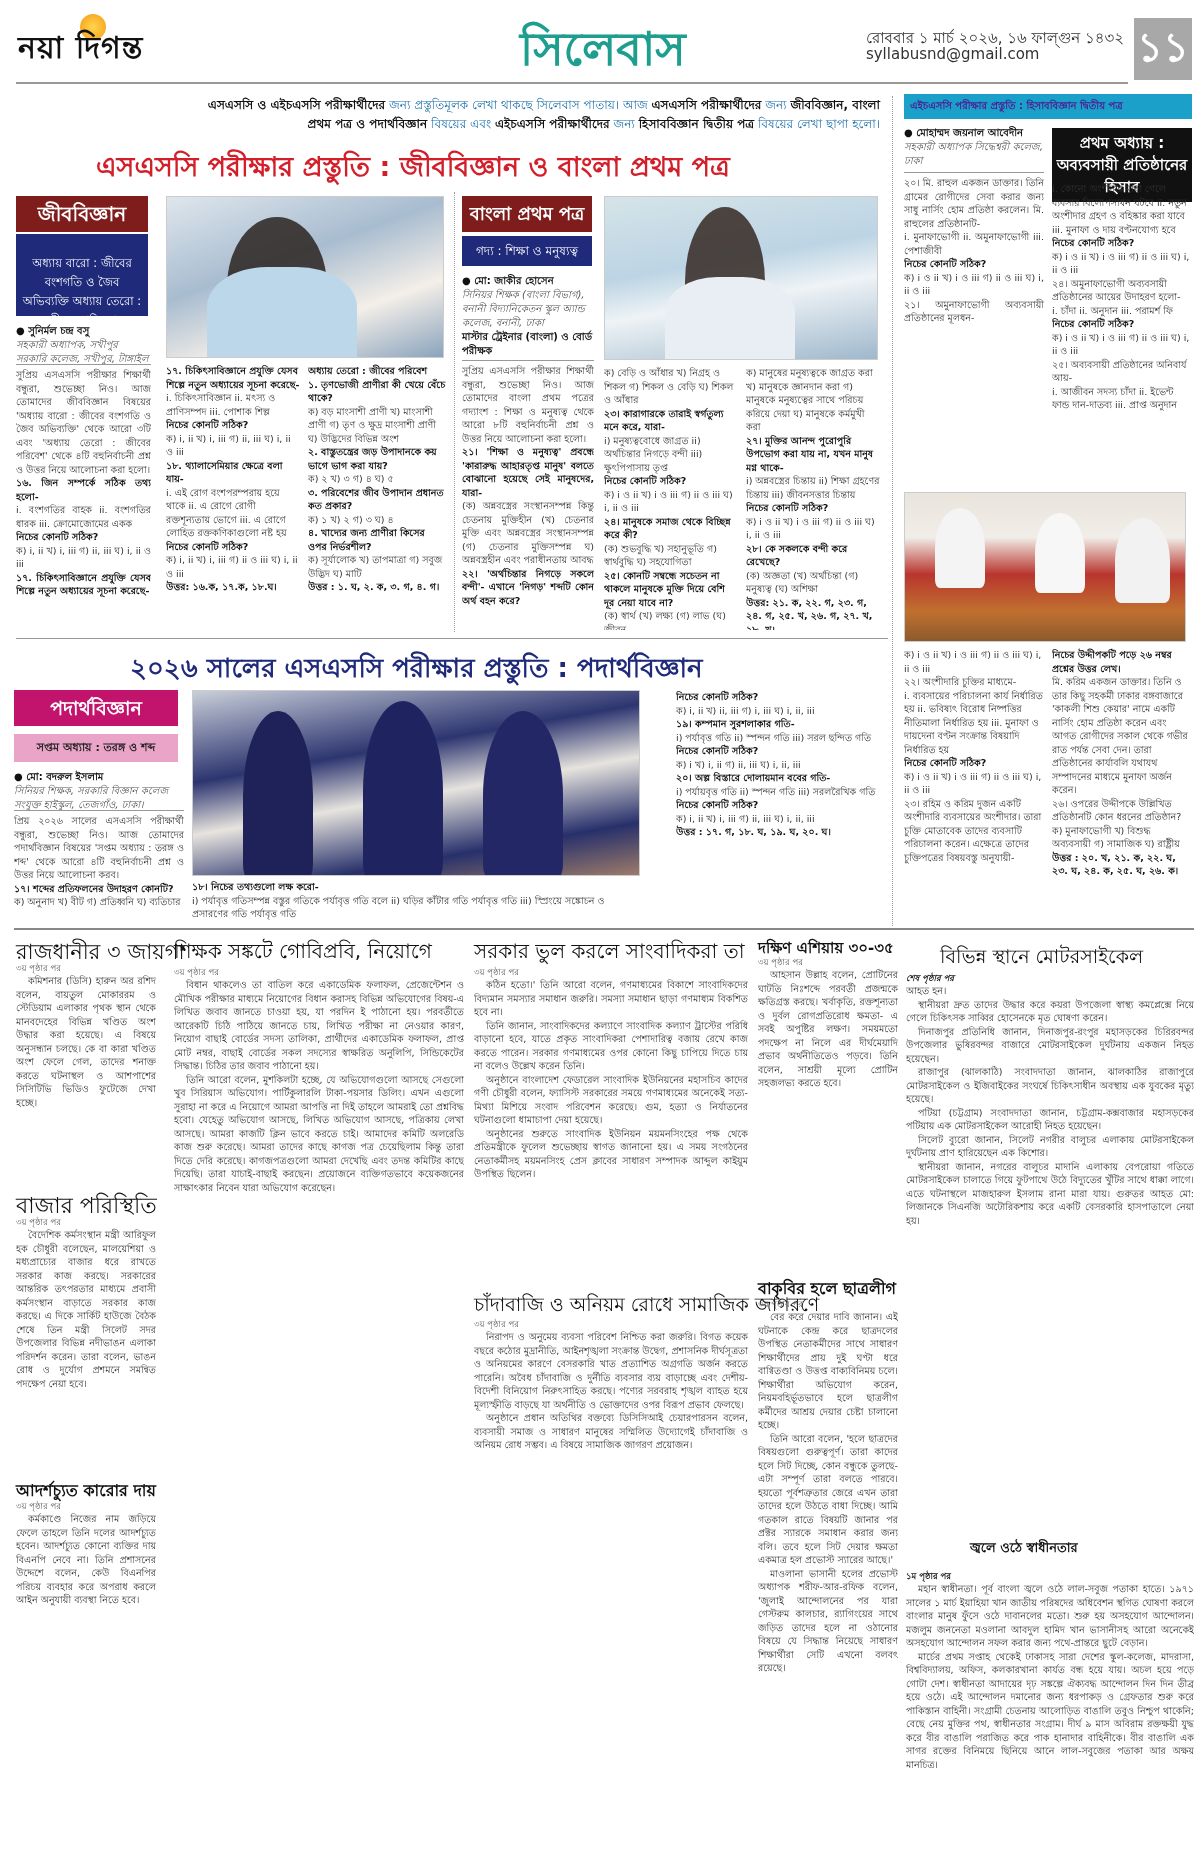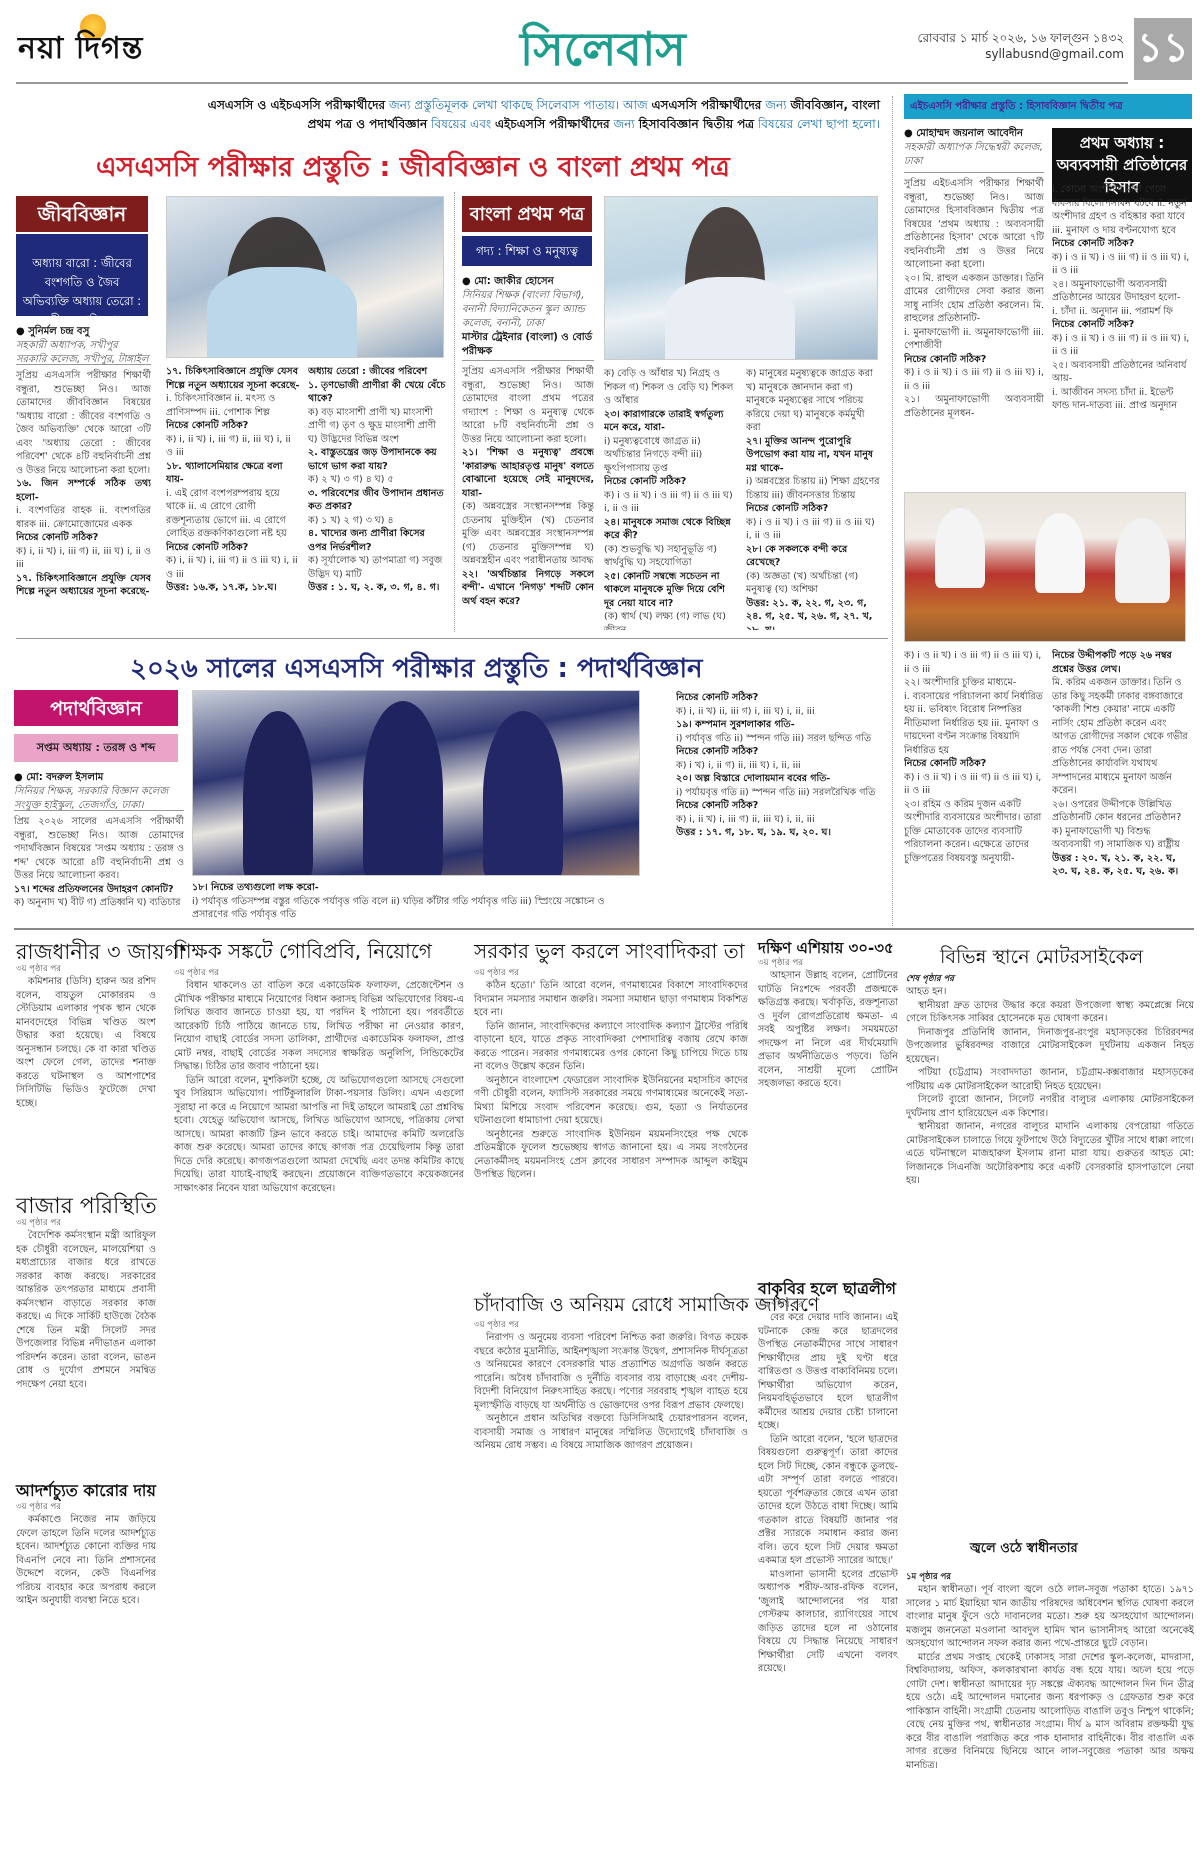--- a/index.html
+++ b/index.html
@@ -2,21 +2,21 @@
 <html><head>
 <meta charset="utf-8">
 <style>
 *{box-sizing:border-box;margin:0;padding:0}
 body{width:1200px;height:1868px;background:#fff;font-family:"DejaVu Sans",sans-serif;color:#222;overflow:hidden;position:relative}
 .abs{position:absolute}
 .masthead{left:0;top:0;width:1200px;height:82px}
 .logo-left{left:18px;top:24px;font-size:30px;font-weight:bold;color:#111;letter-spacing:1px}
 .logo-sun{position:absolute;left:62px;top:-10px;width:26px;height:26px;border-radius:50%;background:radial-gradient(circle,#ffd54a,#f59b1a);z-index:-1}
 .logo-center{left:520px;top:14px;font-size:46px;font-weight:bold;color:#1d9e8e;font-family:"DejaVu Serif",serif}
-.dateline{right:76px;top:30px;font-size:12px;text-align:right;color:#333;line-height:16px}
+.dateline{right:76px;top:30px;font-size:15px;color:#333;line-height:16px}
 .page-num{right:8px;top:18px;width:58px;height:62px;background:#a8a8a8;color:#fff;font-size:40px;font-weight:bold;display:flex;align-items:center;justify-content:center}
 .rule{height:2px;background:#999}
 .intro{left:40px;top:96px;width:840px;font-size:12px;text-align:right;line-height:19px;color:#333}
 .intro b{color:#111}
 .intro .c{color:#1c6fa8}
 .big-head{font-weight:bold;color:#d21f2a;white-space:nowrap}
 .section-box{color:#fff;text-align:center;font-weight:bold}
 .pink{background:#7f1d1d}
 .navy{background:#1f2a7a}
 .col-text{font-size:9.5px;line-height:13.5px;color:#333;overflow:hidden}
@@ -160,21 +160,20 @@
 
 <div class="abs hsa-banner" style="left:904px;top:94px;width:288px">এইচএসসি পরীক্ষার প্রস্তুতি : হিসাববিজ্ঞান দ্বিতীয় পত্র</div>
 <div class="abs author" style="left:904px;top:126px;width:140px">
   <div class="n">● মোহাম্মদ জয়নাল আবেদীন</div>
   <div class="r">সহকারী অধ্যাপক সিদ্ধেশ্বরী কলেজ, ঢাকা</div>
 </div>
 <div class="abs" style="left:904px;top:172px;width:140px;height:1px;background:#999"></div>
 <div class="abs black-box" style="left:1052px;top:128px;width:140px">প্রথম অধ্যায় : অব্যবসায়ী প্রতিষ্ঠানের হিসাব</div>
 
 <div class="abs col-text" style="left:904px;top:176px;width:140px;height:300px;text-align:justify">
-  <div>সুপ্রিয় এইচএসসি পরীক্ষার শিক্ষার্থী বন্ধুরা, শুভেচ্ছা নিও। আজ তোমাদের হিসাববিজ্ঞান দ্বিতীয় পত্র বিষয়ের 'প্রথম অধ্যায় : অব্যবসায়ী প্রতিষ্ঠানের হিসাব' থেকে আরো ৭টি বহুনির্বাচনী প্রশ্ন ও উত্তর নিয়ে আলোচনা করা হলো।</div>
   <div>২০। মি. রাহুল একজন ডাক্তার। তিনি গ্রামের রোগীদের সেবা করার জন্য সাধু নার্সিং হোম প্রতিষ্ঠা করলেন। মি. রাহুলের প্রতিষ্ঠানটি-</div>
   <div>i. মুনাফাভোগী  ii. অমুনাফাভোগী  iii. পেশাজীবী</div>
   <div class="q">নিচের কোনটি সঠিক?</div>
   <div>ক) i ও ii  খ) i ও iii  গ) ii ও iii  ঘ) i, ii ও iii</div>
   <div>২১। অমুনাফাভোগী অব্যবসায়ী প্রতিষ্ঠানের মূলধন-</div>
 </div>
 <div class="abs col-text" style="left:1052px;top:182px;width:140px;height:296px">
   <div>i. কোনো অংশীদার মারা গেলে ব্যবসার বিলোপসাধন ঘটবে  ii. নতুন অংশীদার গ্রহণ ও বহিষ্কার করা যাবে  iii. মুনাফা ও দায় বণ্টনযোগ্য হবে</div>
   <div class="q">নিচের কোনটি সঠিক?</div>
   <div>ক) i ও ii  খ) i ও iii  গ) ii ও iii  ঘ) i, ii ও iii</div>
@@ -299,20 +298,21 @@
   <p>তিনি আরো বলেন, 'হলে ছাত্রদের বিষয়গুলো গুরুত্বপূর্ণ। তারা কাদের হলে সিট দিচ্ছে, কোন বন্ধুকে তুলছে- এটা সম্পূর্ণ তারা বলতে পারবে। হয়তো পূর্বশত্রুতার জেরে এখন তারা তাদের হলে উঠতে বাধা দিচ্ছে। আমি গতকাল রাতে বিষয়টি জানার পর প্রক্টর স্যারকে সমাধান করার জন্য বলি। তবে হলে সিট দেয়ার ক্ষমতা একমাত্র হল প্রভোস্ট স্যারের আছে।'</p>
   <p>মাওলানা ভাসানী হলের প্রভোস্ট অধ্যাপক শরীফ-আর-রফিক বলেন, 'জুলাই আন্দোলনের পর যারা গেস্টরুম কালচার, র‍্যাগিংয়ের সাথে জড়িত তাদের হলে না ওঠানোর বিষয়ে যে সিদ্ধান্ত নিয়েছে সাধারণ শিক্ষার্থীরা সেটি এখনো বলবৎ রয়েছে।</p>
 </div>
 
 <div class="abs news-h" style="left:940px;top:942px;font-size:19px">বিভিন্ন স্থানে মোটরসাইকেল</div>
 <div class="abs cont" style="left:906px;top:972px;font-weight:bold;font-style:italic;color:#222">শেষ পৃষ্ঠার পর</div>
 <div class="abs news-text" style="left:906px;top:984px;width:288px;height:548px">
   <div>আহত হন।</div>
   <p>স্থানীয়রা দ্রুত তাদের উদ্ধার করে কয়রা উপজেলা স্বাস্থ্য কমপ্লেক্সে নিয়ে গেলে চিকিৎসক সাব্বির হোসেনকে মৃত ঘোষণা করেন।</p>
   <p>দিনাজপুর প্রতিনিধি জানান, দিনাজপুর-রংপুর মহাসড়কের চিরিরবন্দর উপজেলার ভুষিরবন্দর বাজারে মোটরসাইকেল দুর্ঘটনায় একজন নিহত হয়েছেন।</p>
+  <p>রাজাপুর (ঝালকাঠি) সংবাদদাতা জানান, ঝালকাঠির রাজাপুরে মোটরসাইকেল ও ইজিবাইকের সংঘর্ষে চিকিৎসাধীন অবস্থায় এক যুবকের মৃত্যু হয়েছে।</p>
   <p>পটিয়া (চট্টগ্রাম) সংবাদদাতা জানান, চট্টগ্রাম-কক্সবাজার মহাসড়কের পটিয়ায় এক মোটরসাইকেল আরোহী নিহত হয়েছেন।</p>
   <p>সিলেট ব্যুরো জানান, সিলেট নগরীর বালুচর এলাকায় মোটরসাইকেল দুর্ঘটনায় প্রাণ হারিয়েছেন এক কিশোর।</p>
   <p>স্থানীয়রা জানান, নগরের বালুচর মাদানি এলাকায় বেপরোয়া গতিতে মোটরসাইকেল চালাতে গিয়ে ফুটপাথে উঠে বিদ্যুতের খুঁটির সাথে ধাক্কা লাগে। এতে ঘটনাস্থলে মাজহারুল ইসলাম রানা মারা যায়। গুরুতর আহত মো: লিজানকে সিএনজি অটোরিকশায় করে একটি বেসরকারি হাসপাতালে নেয়া হয়।</p>
 </div>
 <div class="abs news-h" style="left:970px;top:1538px;font-size:13px;font-weight:bold">জ্বলে ওঠে স্বাধীনতার</div>
 <div class="abs cont" style="left:906px;top:1570px;font-weight:bold;color:#222">১ম পৃষ্ঠার পর</div>
 <div class="abs news-text" style="left:906px;top:1582px;width:288px;height:280px">
   <p>মহান স্বাধীনতা। পূর্ব বাংলা জ্বলে ওঠে লাল-সবুজ পতাকা হাতে। ১৯৭১ সালের ১ মার্চ ইয়াহিয়া খান জাতীয় পরিষদের অধিবেশন স্থগিত ঘোষণা করলে বাংলার মানুষ ফুঁসে ওঠে দাবানলের মতো। শুরু হয় অসহযোগ আন্দোলন। মজলুম জননেতা মওলানা আবদুল হামিদ খান ভাসানীসহ আরো অনেকেই অসহযোগ আন্দোলন সফল করার জন্য পথে-প্রান্তরে ছুটে বেড়ান।</p>
   <p>মার্চের প্রথম সপ্তাহ থেকেই ঢাকাসহ সারা দেশের স্কুল-কলেজ, মাদরাসা, বিশ্ববিদ্যালয়, অফিস, কলকারখানা কার্যত বন্ধ হয়ে যায়। অচল হয়ে পড়ে গোটা দেশ। স্বাধীনতা আদায়ের দৃঢ় সঙ্কল্পে ঐক্যবদ্ধ আন্দোলন দিন দিন তীব্র হয়ে ওঠে। এই আন্দোলন দমানোর জন্য ধরপাকড় ও গ্রেফতার শুরু করে পাকিস্তান বাহিনী। সংগ্রামী চেতনায় আলোড়িত বাঙালি তবুও নিশ্চুপ থাকেনি; বেছে নেয় মুক্তির পথ, স্বাধীনতার সংগ্রাম। দীর্ঘ ৯ মাস অবিরাম রক্তক্ষয়ী যুদ্ধ করে বীর বাঙালি পরাজিত করে পাক হানাদার বাহিনীকে। বীর বাঙালি এক সাগর রক্তের বিনিময়ে ছিনিয়ে আনে লাল-সবুজের পতাকা আর অক্ষয় মানচিত্র।</p>
 </div>

